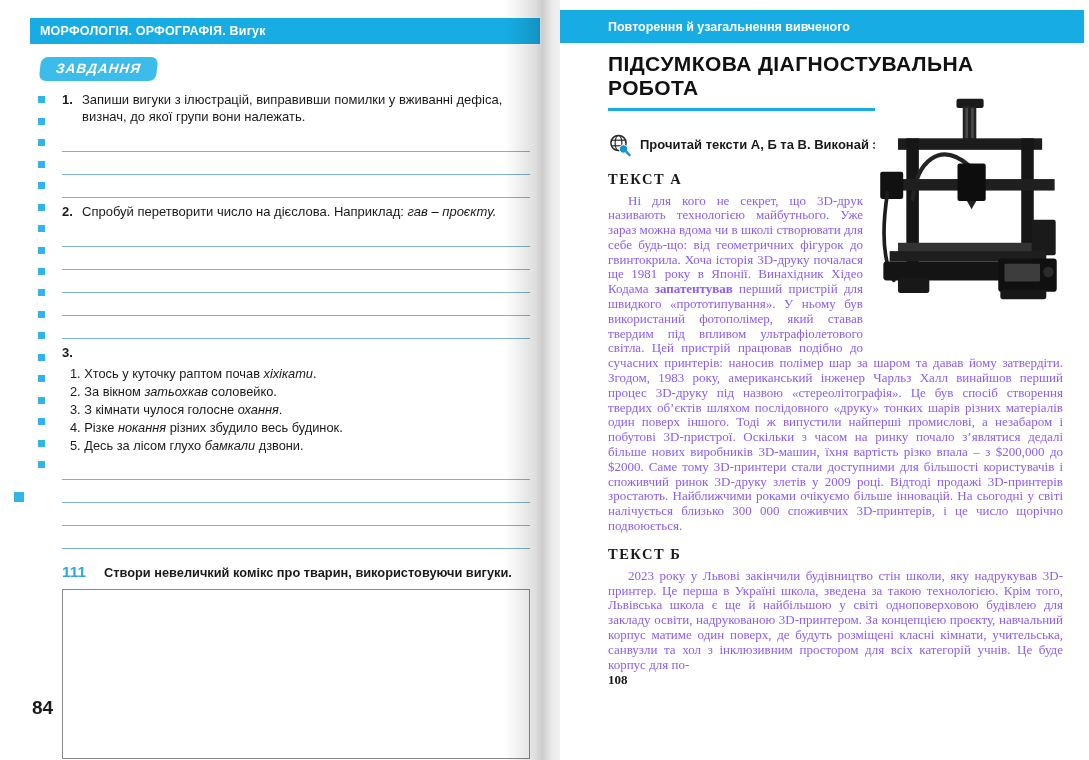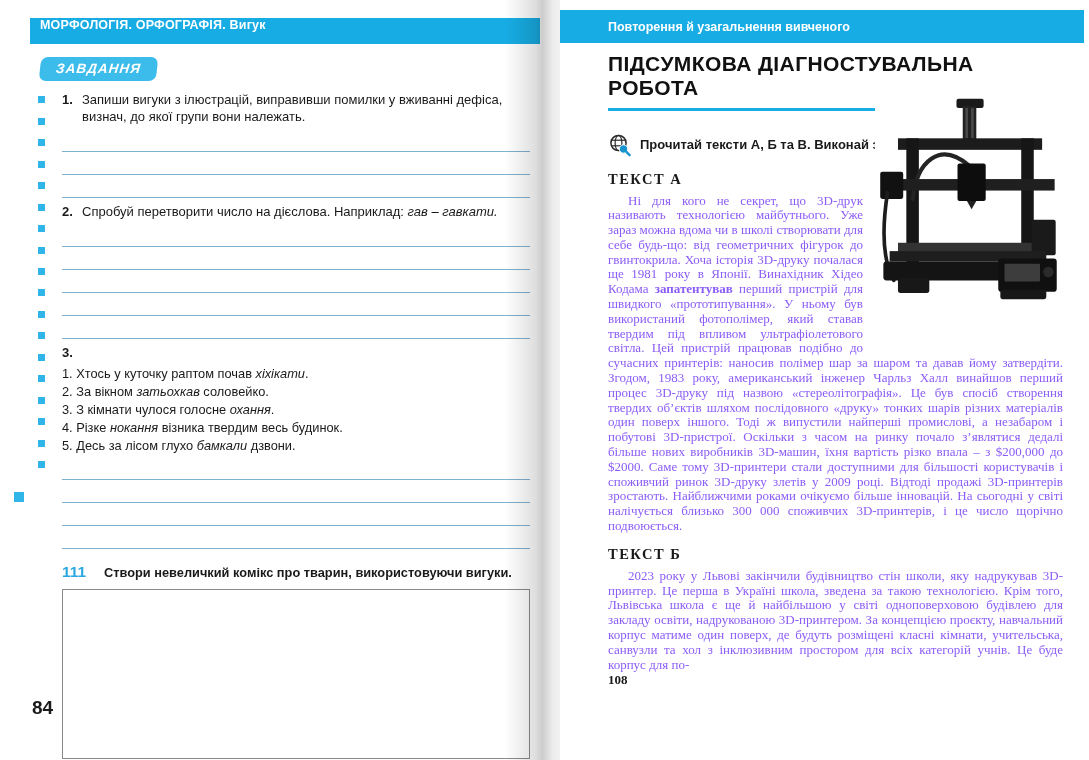--- a/index.html
+++ b/index.html
@@ -2,34 +2,34 @@
 <html><head>
 <meta charset="utf-8">
 <style>
   html,body{margin:0;padding:0;background:#fff;}
   .spread{position:relative;width:1089px;height:760px;background:#fff;overflow:hidden;
           font-family:"Liberation Sans",sans-serif;color:#1a1a1a;}
 
   
   .page-left{position:absolute;left:0;top:0;width:540px;height:760px;background:#fff;}
   .lp-bar{position:absolute;left:30px;right:0;top:18px;height:26px;background:#17ade4;
-          display:flex;align-items:flex-start;padding-left:10px;box-sizing:border-box;}
+          display:flex;align-items:center;padding-left:10px;box-sizing:border-box;}
   .lp-bar span{color:#fff;font-weight:bold;font-size:12.5px;letter-spacing:.2px;}
   .badge{position:absolute;left:40px;top:57px;background:#3cbcea;color:#fff;border-radius:7px;
          padding:4px 16px 5px;font-size:13.5px;font-weight:bold;font-style:italic;
          letter-spacing:1px;transform:skewX(-6deg);}
   .dot-strip{position:absolute;left:38px;top:96px;width:7px;height:372px;
              background:repeating-linear-gradient(180deg,#2fb5e8 0 7px,transparent 7px 21.5px);}
   .lone-dot{position:absolute;left:14px;top:492px;width:10px;height:10px;background:#2fb5e8;}
   .lp-content{position:absolute;left:62px;right:10px;top:92px;}
   .task{display:flex;font-size:13px;line-height:1.3;margin-bottom:3px;}
   .task .num{font-weight:bold;width:20px;flex:0 0 20px;}
   .wline{height:22px;border-bottom:1px solid #7fb0d0;}
   .wgroup{margin-bottom:6px;}
-  .sentences{font-size:12.8px;line-height:18px;margin:2px 0 2px 0px;}
+  .sentences{font-size:12.8px;line-height:18px;margin:2px 0 2px 8px;}
   .sentences em{font-style:italic;}
   .ex144{display:flex;align-items:baseline;margin-top:14px;}
   .ex144 .exnum{color:#2aa9e0;font-weight:bold;font-size:15.5px;width:42px;flex:0 0 42px;}
   .ex144 .extext{font-weight:bold;font-size:12.8px;}
   .comic-box{margin-top:8px;height:168px;border:1.2px solid #8a8a8a;background:#fff;}
   .pagenum-left{position:absolute;left:32px;top:697px;font-weight:bold;font-size:19px;}
 
   
   .gutter{position:absolute;left:505px;top:0;width:72px;height:760px;pointer-events:none;
           background:linear-gradient(90deg,rgba(0,0,0,0) 0%,rgba(0,0,0,.13) 42%,rgba(0,0,0,.20) 52%,rgba(0,0,0,.08) 66%,rgba(0,0,0,0) 100%);}
@@ -72,38 +72,38 @@
         <span>Запиши вигуки з ілюстрацій, виправивши помилки у вживанні дефіса, визнач, до якої групи вони належать.</span>
       </div>
       <div class="wgroup">
         <div class="wline"></div>
         <div class="wline"></div>
         <div class="wline"></div>
       </div>
 
       <div class="task">
         <span class="num">2.</span>
-        <span><span>Спробуй перетворити число на дієслова. Наприклад: </span><em>гав – гавкати.</em></span>
+        <span><span>Спробуй перетворити число на дієслова. Наприклад: </span><em>гав – проєкту.</em></span>
       </div>
       <div class="wgroup">
         <div class="wline"></div>
         <div class="wline"></div>
         <div class="wline"></div>
         <div class="wline"></div>
         <div class="wline"></div>
       </div>
 
       <div class="task">
         <span class="num">3.</span>
       </div>
       <div class="sentences">
         <div><span>1. Хтось у куточку раптом почав </span><em>хіхікати</em><span>.</span></div>
         <div><span>2. За вікном </span><em>затьохкав</em><span> соловейко.</span></div>
         <div><span>3. З кімнати чулося голосне </span><em>охання</em><span>.</span></div>
-        <div><span>4. Різке </span><em>нокання</em><span> візника твердим весь будинок.</span></div>
+        <div><span>4. Різке </span><em>нокання</em><span> різних збудило весь будинок.</span></div>
         <div><span>5. Десь за лісом глухо </span><em>бамкали</em><span> дзвони.</span></div>
       </div>
       <div class="wgroup">
         <div class="wline"></div>
         <div class="wline"></div>
         <div class="wline"></div>
         <div class="wline"></div>
       </div>
 
       <div class="ex144">

